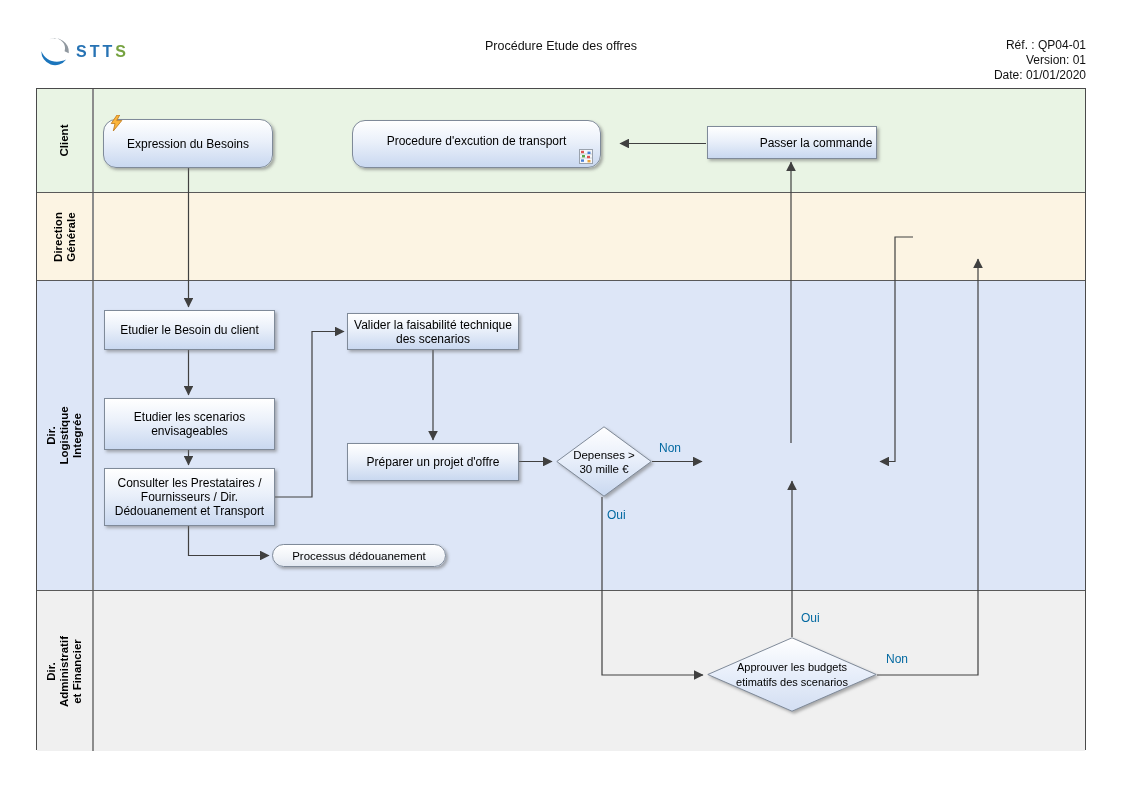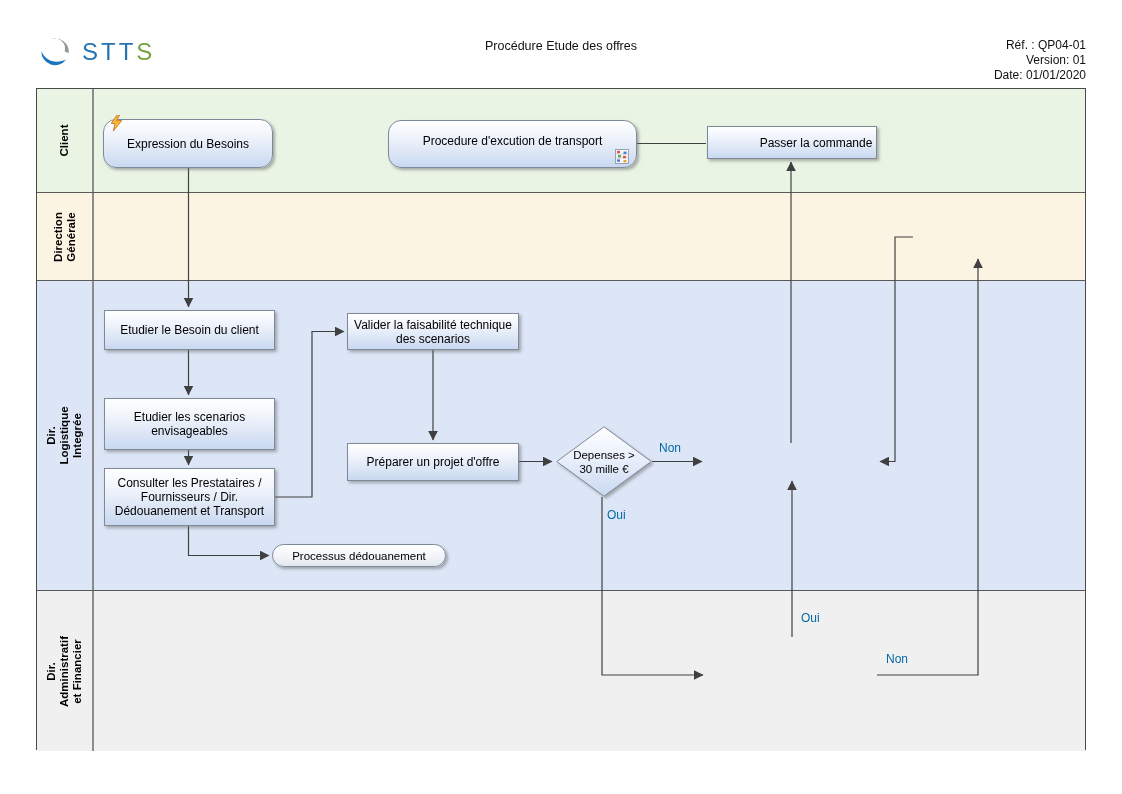--- a/index.html
+++ b/index.html
@@ -3,21 +3,21 @@
 <meta charset="utf-8">
 <style>
   * { margin:0; padding:0; box-sizing:border-box; }
   html,body { background:#ffffff; }
   body { font-family:"Liberation Sans", sans-serif; color:#000; }
   #page { position:relative; width:1122px; height:794px; background:#fff; overflow:hidden; }
 
   
   #logo { position:absolute; left:40px; top:37px; display:flex; align-items:center; }
   #logo .mark { width:30px; height:30px; }
-  #logo .word { margin-left:12px; font-size:24px; font-weight:normal; letter-spacing:3px; }
+  #logo .word { margin-left:6px; font-size:16px; font-weight:bold; letter-spacing:3px; }
   #logo .w-blue { color:#2773b4; }
   #logo .w-green { color:#76a240; }
   #doc-title { position:absolute; left:0; top:39px; width:1122px; text-align:center; font-size:12.5px; color:#111; }
   #doc-meta { position:absolute; right:36px; top:38px; text-align:right; font-size:12px; line-height:15px; color:#111; }
 
   
   #diagram { position:absolute; left:36px; top:88px; width:1050px; height:662px; border:1px solid #4a4a4a; }
   .lane { display:flex; border-bottom:1px solid #595959; }
   .lane:last-child { border-bottom:none; }
   .lane-label { width:57px; flex:0 0 57px; border-right:2px solid #8c8c8c; display:flex; align-items:center; justify-content:center; overflow:hidden; }
@@ -114,21 +114,21 @@
     <polyline points="706,143.5 620,143.5" marker-end="url(#arr)"></polyline>
   </svg>
 
   <div class="node rounded" style="left:103px; top:119px; width:170px; height:49px;">
     <span>Expression du Besoins</span>
     <svg class="corner-icon" style="left:6px; top:-5px;" width="13" height="16" viewBox="0 0 12 15">
       <path d="M6.5 0 L1 8 H4.6 L3 15 L11 5.2 H6.2 L9 0 Z" fill="#fcb53b" stroke="#c07b20" stroke-width="0.8"></path>
     </svg>
   </div>
 
-  <div class="node rounded" style="left:388px; top:120px; width:249px; height:48px;">
+  <div class="node rounded" style="left:352px; top:120px; width:249px; height:48px;">
     <span style="padding-bottom:6px;">Procedure d'excution de transport</span>
     <svg class="corner-icon" style="right:7px; bottom:3px;" width="14" height="15" viewBox="0 0 14 15">
       <rect x="0.5" y="0.5" width="13" height="14" fill="#f7f8fa" stroke="#9aa2ad"></rect>
       <line x1="1" y1="5" x2="13" y2="5" stroke="#c2c8d0" stroke-width="0.8"></line>
       <line x1="1" y1="9" x2="13" y2="9" stroke="#c2c8d0" stroke-width="0.8"></line>
       <rect x="2" y="1.8" width="3" height="2.4" fill="#e05252"></rect>
       <rect x="8.5" y="2.6" width="3" height="2.4" fill="#4a7fd4"></rect>
       <rect x="3" y="6" width="3" height="2.4" fill="#5aa84f"></rect>
       <rect x="8" y="6.8" width="3" height="2.4" fill="#e05252"></rect>
       <rect x="2" y="10.4" width="3" height="2.4" fill="#4a7fd4"></rect>
@@ -175,19 +175,34 @@
       </linearGradient>
         </defs>
       <polygon points="48,0.8 95.2,35.5 48,70.2 0.8,35.5" fill="url(#gd1)" stroke="#7f8a99" stroke-width="1"></polygon>
     </svg>
     <div class="dtext" style="font-size:11.5px; line-height:14px;">
         <span style="width:72px;">Depenses &gt; 30 mille €</span>
       </div>
   </div>
 
 
+  <div class="diamond" style="left:707px; top:637px; width:170px; height:75px;">
+    <svg width="170" height="75" viewBox="0 0 170 75">
+      <defs>
+          <linearGradient id="gd2" x1="0" y1="0" x2="0" y2="1">
+        <stop offset="0" stop-color="#ffffff"></stop>
+            <stop offset="0.5" stop-color="#e7eefa"></stop>
+            <stop offset="1" stop-color="#d3def2"></stop>
+      </linearGradient>
+        </defs>
+      <polygon points="85,0.8 169.2,37.5 85,74.2 0.8,37.5" fill="url(#gd2)" stroke="#7f8a99" stroke-width="1"></polygon>
+    </svg>
+    <div class="dtext" style="font-size:11px; line-height:15px;">
+        <span style="width:130px;">Approuver les budgets etimatifs des scenarios</span>
+      </div>
+  </div>
 
   <div class="edge-label" style="left:659px; top:441px;">Non</div>
   <div class="edge-label" style="left:607px; top:508px;">Oui</div>
   <div class="edge-label" style="left:801px; top:611px;">Oui</div>
   <div class="edge-label" style="left:886px; top:652px;">Non</div>
 
 </div>
 
 </body></html>

